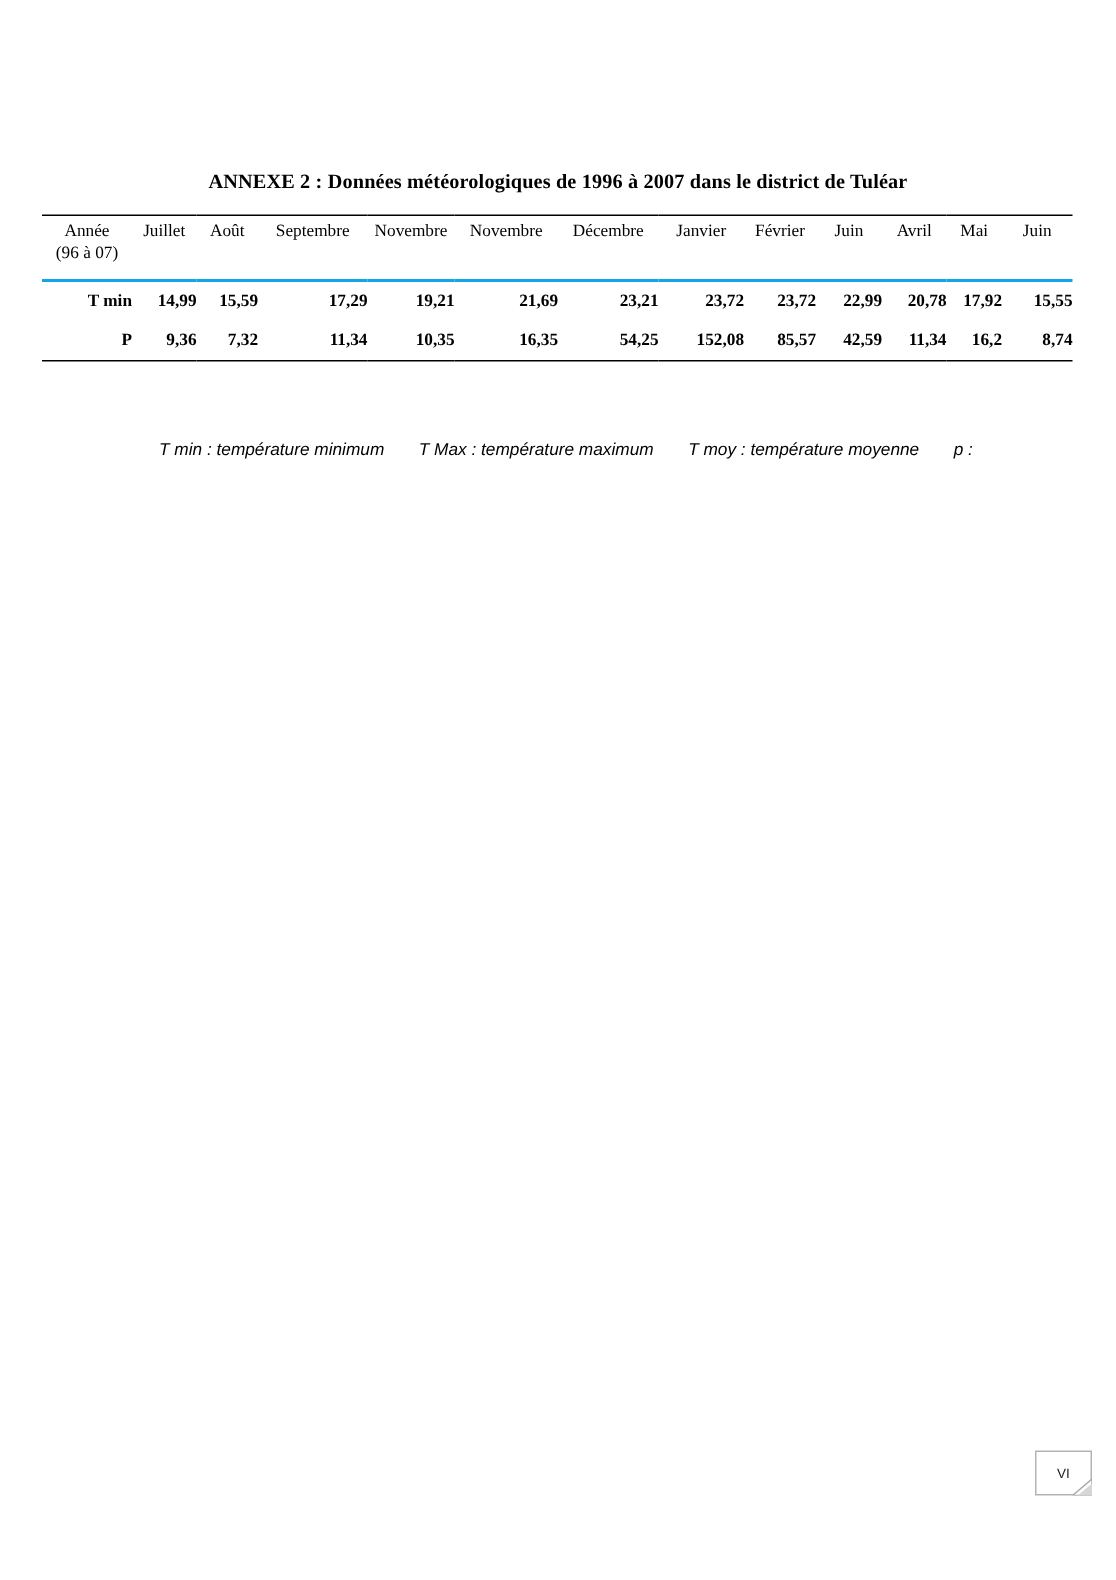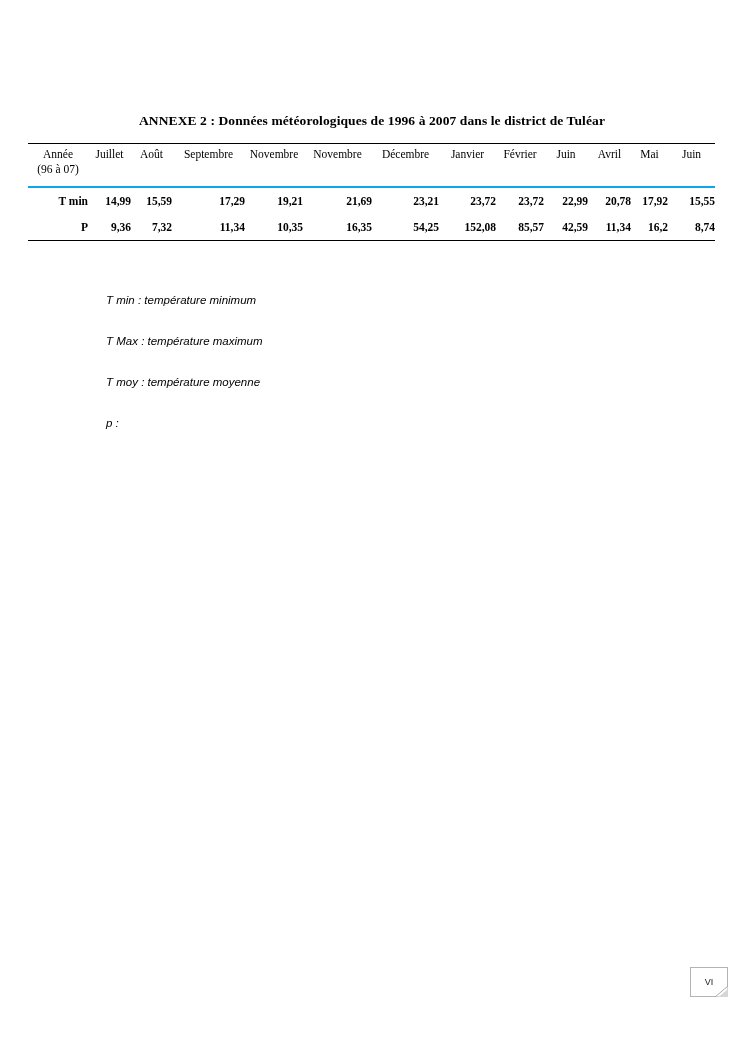--- a/index.html
+++ b/index.html
@@ -22,21 +22,21 @@
     border-bottom:2px solid #0ea5e9;
   }
   table.met tbody td {
     text-align:right; vertical-align:middle; height:26px; padding:0;font-weight:bold;
   }
   .legend {
     position:absolute; top:291px; left:106px; width:610px;
     font-family:"Liberation Sans","DejaVu Sans",sans-serif;
     font-style:italic; font-size:11.5px; line-height:18px; color:#000;
   }
-  .legend-line1 { display:flex; gap:23px; white-space:nowrap;flex-direction:column; }
+  .legend-line1 { display:flex; gap:23px; white-space:nowrap; }
   .pagenum-box {
     position:absolute; left:690px; top:967px; width:38px; height:30px;
     box-sizing:border-box; background:#ffffff; border:1px solid #b3b3b3;
     font-family:Liberation Sans, sans-serif; font-size:9px; color:#1a1a1a;
     display:flex; align-items:center; justify-content:center;
   }
   .fold { position:absolute; right:-1px; bottom:-1px; display:block; }
 </style>
 </head>
 <body>

